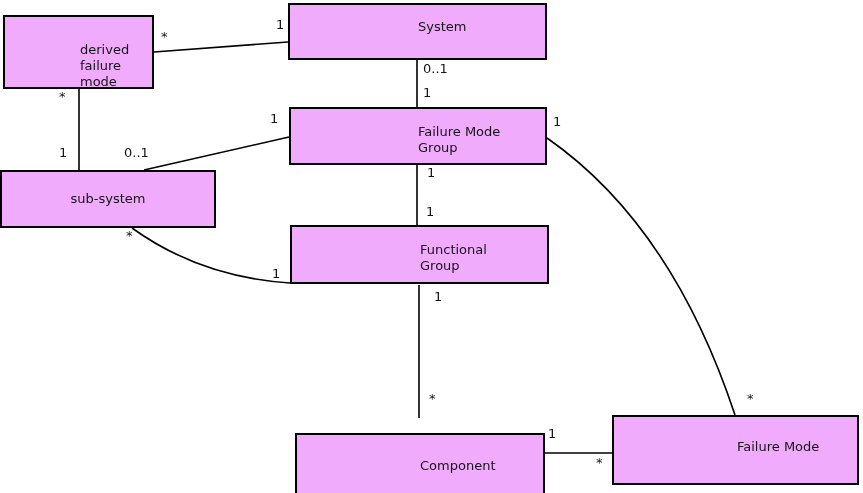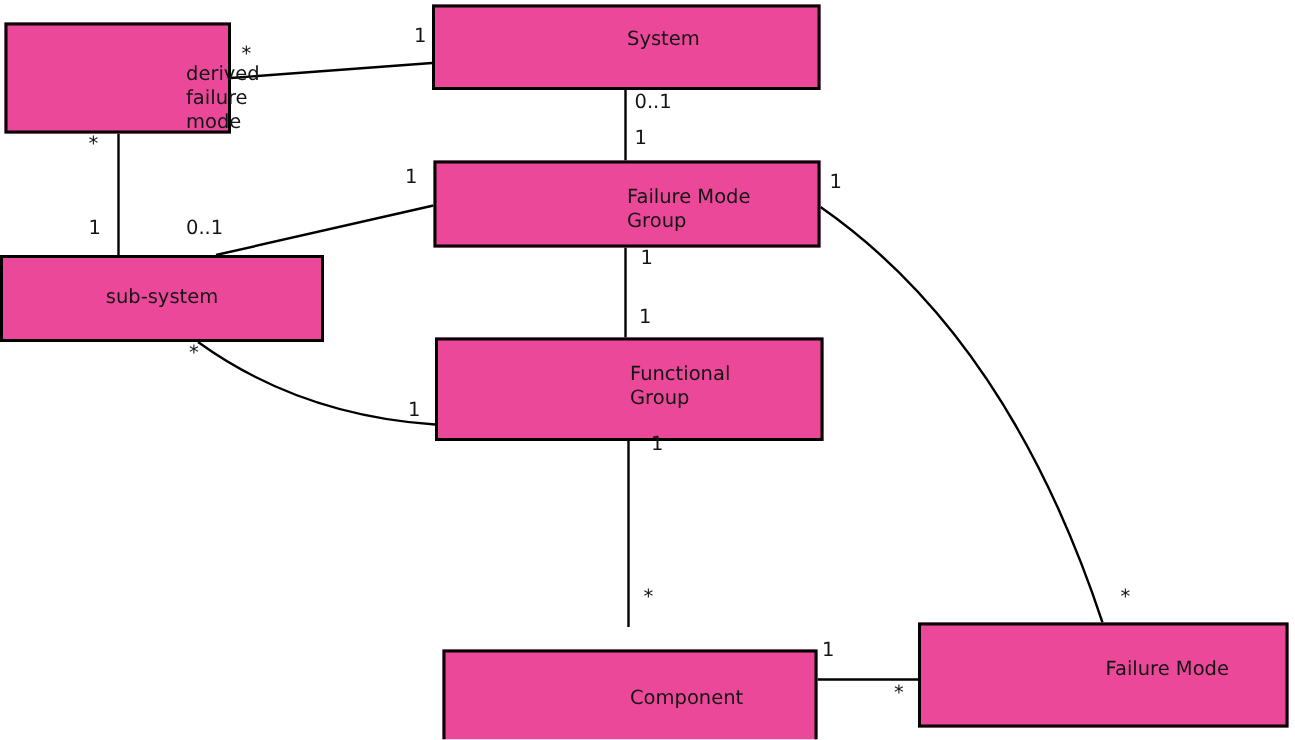--- a/index.html
+++ b/index.html
@@ -8,21 +8,21 @@
     width:863px;height:493px;
     background:#ffffff;
     font-family:"DejaVu Sans","Liberation Sans",sans-serif;
     color:#141414;
     overflow:hidden;
   }
   .edges{position:absolute;left:0;top:0;width:863px;height:493px;}
   .edges path{stroke:#000000;stroke-width:1.6;fill:none;}
   .node{
     position:absolute;
-    background:#ec4899;
+    background:#f0abfc;
     border:2px solid #000000;
     box-sizing:border-box;
   }
   .node-label{
     position:absolute;
     font-size:13px;
     line-height:16px;
     white-space:pre-line;
     color:#141414;
   }
@@ -30,25 +30,25 @@
     position:absolute;
     font-size:13px;
     line-height:13px;
     color:#141414;
   }
   
   #n-dfm{left:3px;top:15px;width:151px;height:74px;}
   #n-system{left:288px;top:3px;width:259px;height:57px;}
   #n-fmg{left:289px;top:107px;width:258px;height:58px;}
   #n-subsystem{left:0px;top:170px;width:216px;height:58px;}
-  #n-fg{left:290px;top:225px;width:259px;height:69px;}
+  #n-fg{left:290px;top:225px;width:259px;height:59px;}
   #n-component{left:295px;top:433px;width:250px;height:72px;}
   #n-fm{left:612px;top:415px;width:247px;height:70px;}
   
-  #n-dfm .node-label{left:75px;top:25px;margin-left:44px;}
+  #n-dfm .node-label{left:75px;top:25px;}
   #n-system .node-label{left:128px;top:14px;}
   #n-fmg .node-label{left:127px;top:15px;}
   #n-subsystem .node-label{left:0;top:19px;width:100%;text-align:center;}
   #n-fg .node-label{left:128px;top:15px;}
   #n-component .node-label{left:123px;top:23px;}
   #n-fm .node-label{left:123px;top:22px;}
   
   #m0f{left:276px;top:18px;}  #m0t{left:161px;top:30px;}
   #m1f{left:423px;top:62px;}  #m1t{left:423px;top:86px;}
   #m2f{left:59px;top:90px;}   #m2t{left:59px;top:146px;}

